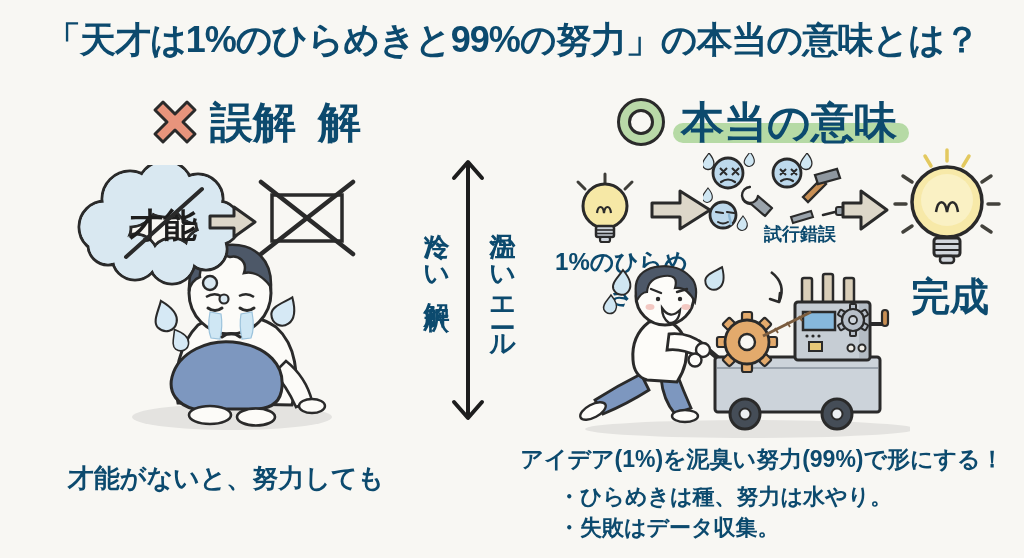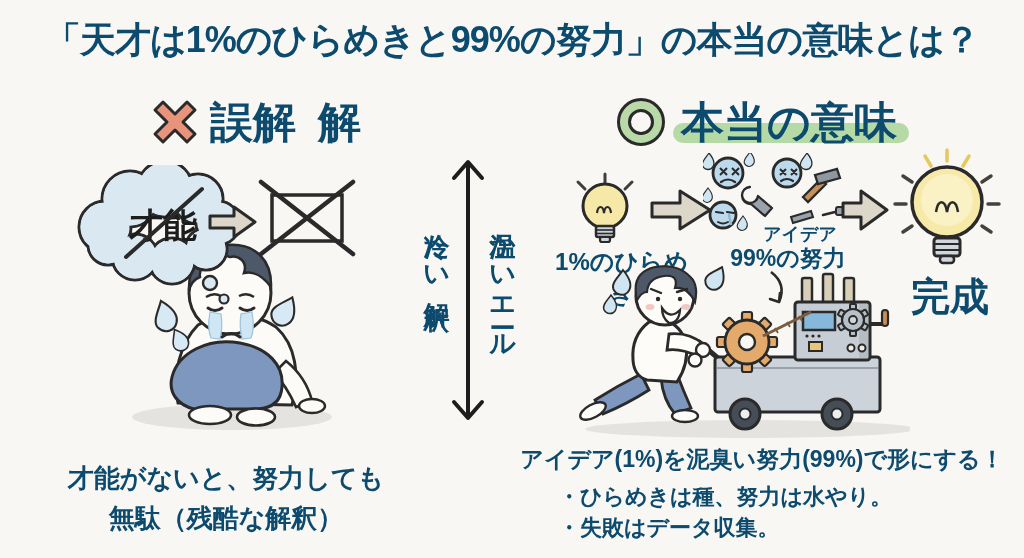--- a/index.html
+++ b/index.html
@@ -166,22 +166,21 @@
       <rect x="133" y="54" width="7" height="8" rx="2" fill="#9aa3ab" stroke="#2a2a2a" stroke-width="2"></rect>
     </g>
     <g>
       <use href="#tear" transform="translate(6,8) scale(0.8)" fill="#cfe6f2" stroke="#2a2a2a" stroke-width="1.6"></use>
       <use href="#tear" transform="translate(47,6) scale(0.7)" fill="#cfe6f2" stroke="#2a2a2a" stroke-width="1.6"></use>
       <use href="#tear" transform="translate(104,8) scale(0.8)" fill="#cfe6f2" stroke="#2a2a2a" stroke-width="1.6"></use>
       <use href="#tear" transform="translate(5,42) scale(0.7)" fill="#cfe6f2" stroke="#2a2a2a" stroke-width="1.6"></use>
       <use href="#tear" transform="translate(40,70) scale(0.7)" fill="#cfe6f2" stroke="#2a2a2a" stroke-width="1.6"></use>
     </g>
   </svg>
-  <div class="abs flow-label" style="left:745px;top:222px;width:110px;font-size:18px;">アイデア</div>
-  <div class="abs flow-label" style="left:713px;top:243px;width:150px;font-size:23px;">99%の努力</div>
+  <div class="abs flow-label" style="left:745px;top:222px;width:110px;font-size:18px;">試行錯誤</div>
 
   <svg class="abs" style="left:840px;top:186px;" width="50" height="48" viewBox="0 0 50 48">
     <path d="M3,17 h18 v-12 l26,19 l-26,19 v-12 h-18 z" fill="#ddd7c9" stroke="#2a2a2a" stroke-width="3" stroke-linejoin="round"></path>
   </svg>
 
   <svg class="abs" style="left:885px;top:146px;" width="128" height="126" viewBox="0 0 128 126">
     <g stroke="#e3c95f" stroke-width="3.5" stroke-linecap="round">
       <line x1="40" y1="10" x2="46" y2="20"></line>
         <line x1="62" y1="4" x2="62" y2="15"></line>
         <line x1="84" y1="10" x2="78" y2="20"></line>
@@ -279,21 +278,20 @@
         <ellipse cx="121" cy="45" rx="4.5" ry="3" fill="#f3c8c2"></ellipse>
       <path d="M97,46 Q105,58 115,48 Q114,61 104,61 Q97,56 97,46 Z" fill="#fff" stroke="#2a2a2a" stroke-width="2.3"></path>
       <use href="#tear" transform="translate(58,20) scale(1.2)" fill="#cfe6f2" stroke="#2a2a2a" stroke-width="1.6"></use>
       <use href="#tear" transform="translate(46,42) scale(0.9)" fill="#cfe6f2" stroke="#2a2a2a" stroke-width="1.6"></use>
       <use href="#tear" transform="translate(152,16) rotate(25) scale(1.2)" fill="#cfe6f2" stroke="#2a2a2a" stroke-width="1.6"></use>
     </g>
   </svg>
 
   <div class="abs cap cap-left" style="left:26px;top:458px;width:400px;">
     <div>才能がないと、努力しても</div>
-    <div>無駄（残酷な解釈）</div>
   </div>
 
   <div class="abs cap" style="left:500px;top:444px;width:524px;">
     <div class="cap-right-1">アイデア(1%)を泥臭い努力(99%)で形にする！</div>
     <div class="cap-right-b">・ひらめきは種、努力は水やり。</div>
     <div class="cap-right-b" style="margin-top:2px;">・失敗はデータ収集。</div>
   </div>
 
 </div>
 

